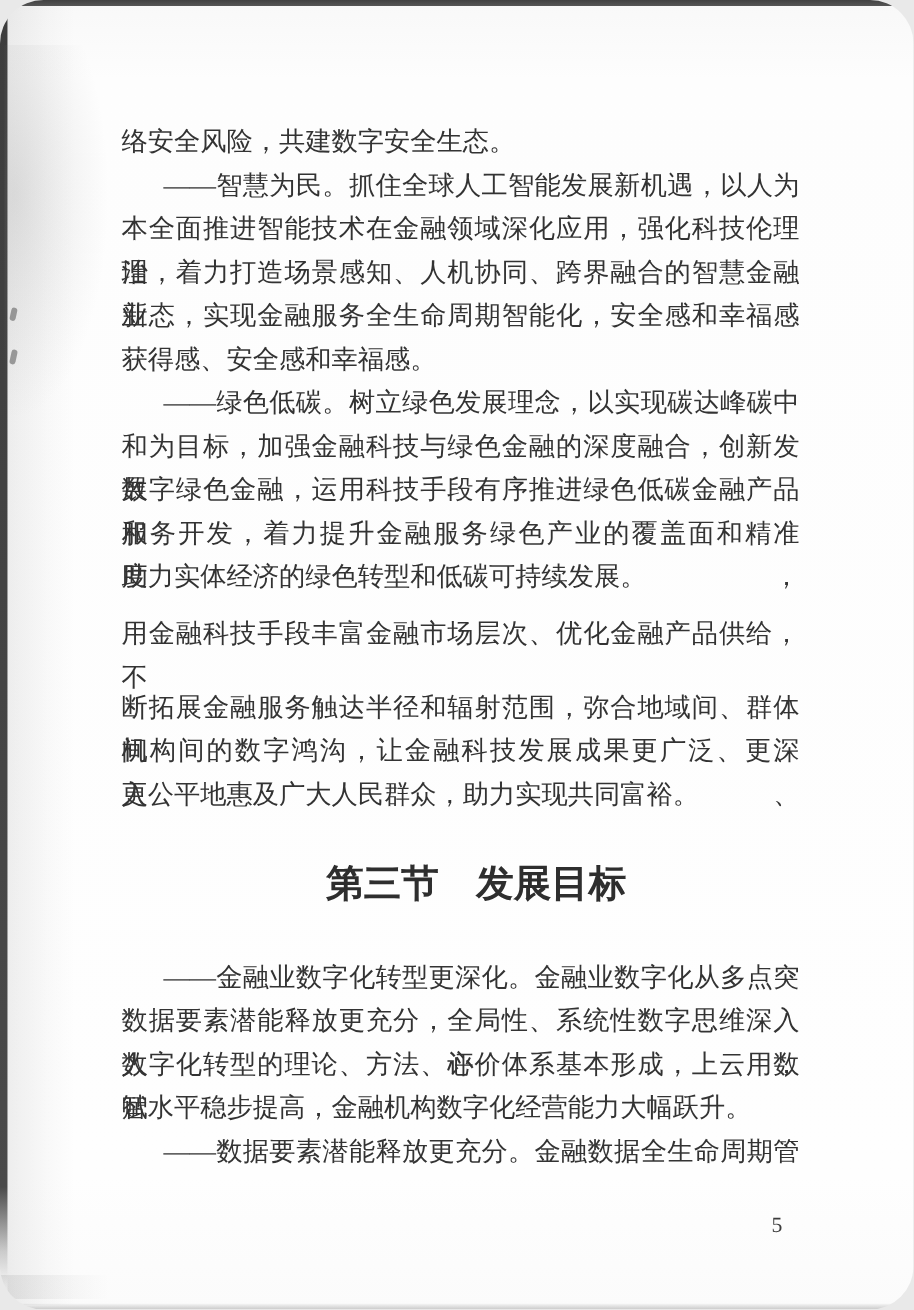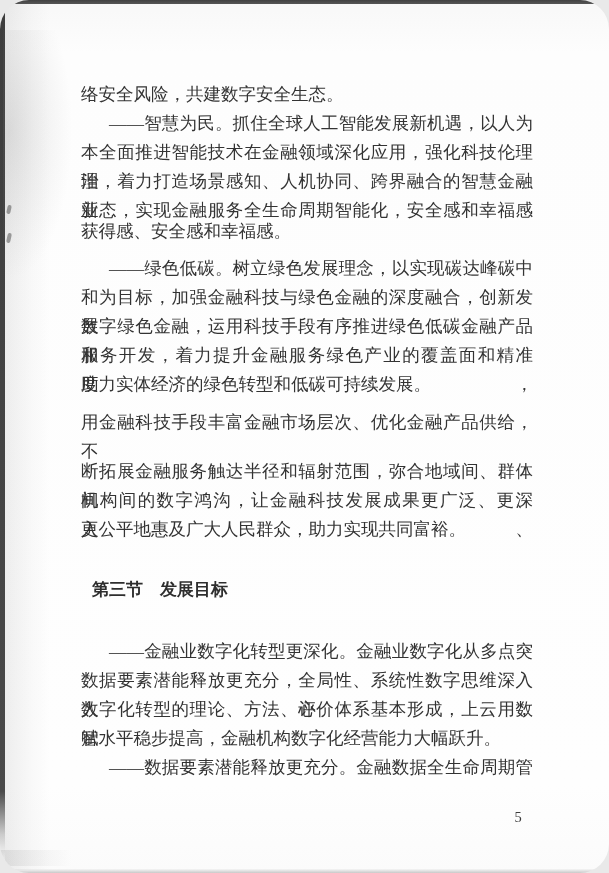--- a/index.html
+++ b/index.html
@@ -58,22 +58,22 @@
   }
   .line.indent { left: 109px; width: 424px; }
   .line.fill {
     white-space: normal;
     text-align: justify;
     text-align-last: justify;
   }
   .heading {
     position: absolute;
     left: 92px; width: 451px; height: 32px; top: 574px;
-    line-height: 32px; font-size: 17px; font-weight: 700;
-    color: #2e2e2e; 
+    line-height: 32px; font-size: 25px; font-weight: 700;
+    color: #2e2e2e; text-align: center;
     white-space: nowrap;
   }
   .page-num {
     position: absolute;
     left: 506px; top: 806px; width: 24px; height: 22px;
     line-height: 22px; font-size: 14.5px; color: #3c3c3c;
     text-align: center;
   }
 </style>
 </head>
@@ -88,21 +88,21 @@
   <div class="blob-bottomleft"></div>
   <div class="edge-bottom"></div>
   <div class="speck speck-1"></div>
   <div class="speck speck-2"></div>
 
   <div class="line" style="top:80px">络安全风险，共建数字安全生态。</div>
   <div class="line indent fill" style="top:109px">——智慧为民。抓住全球人工智能发展新机遇，以人为</div>
   <div class="line fill" style="top:138px">本全面推进智能技术在金融领域深化应用，强化科技伦理治</div>
   <div class="line fill" style="top:167px">理，着力打造场景感知、人机协同、跨界融合的智慧金融新</div>
   <div class="line fill" style="top:196px">业态，实现金融服务全生命周期智能化，安全感和幸福感</div>
-  <div class="line" style="top:217px">获得感、安全感和幸福感。</div>
+  <div class="line" style="top:225px">获得感、安全感和幸福感。</div>
   <div class="line indent fill" style="top:254px">——绿色低碳。树立绿色发展理念，以实现碳达峰碳中</div>
   <div class="line fill" style="top:283px">和为目标，加强金融科技与绿色金融的深度融合，创新发展</div>
   <div class="line fill" style="top:341px">服务开发，着力提升金融服务绿色产业的覆盖面和精准度，</div>
   <div class="line fill" style="top:312px">数字绿色金融，运用科技手段有序推进绿色低碳金融产品和</div>
   <div class="line" style="top:370px">助力实体经济的绿色转型和低碳可持续发展。</div>
   <div class="line fill" style="top:408px">用金融科技手段丰富金融市场层次、优化金融产品供给，不</div>
   <div class="line fill" style="top:457px">断拓展金融服务触达半径和辐射范围，弥合地域间、群体间、</div>
   <div class="line fill" style="top:486px">机构间的数字鸿沟，让金融科技发展成果更广泛、更深入、</div>
   <div class="line" style="top:515px">更公平地惠及广大人民群众，助力实现共同富裕。</div>
 

